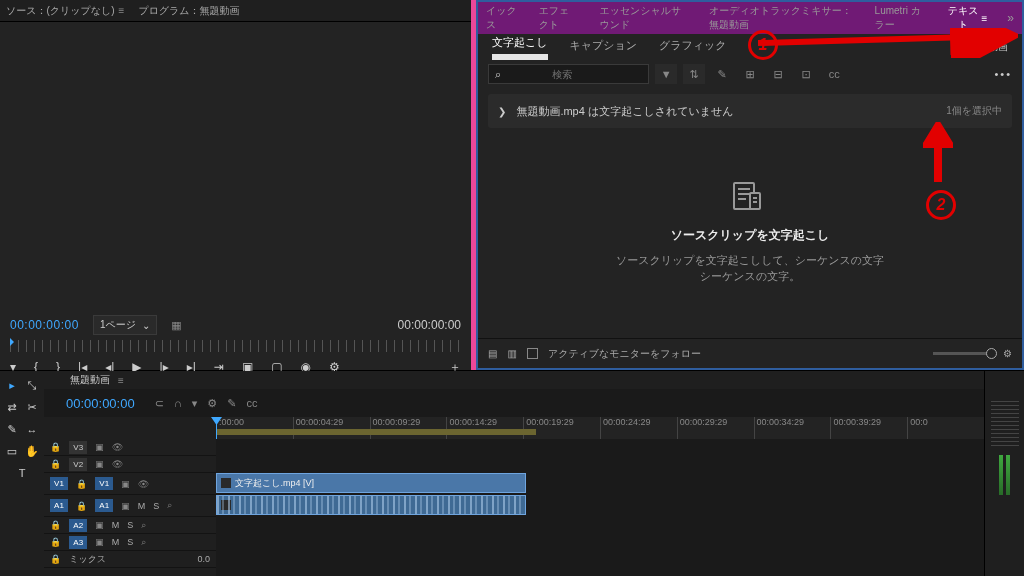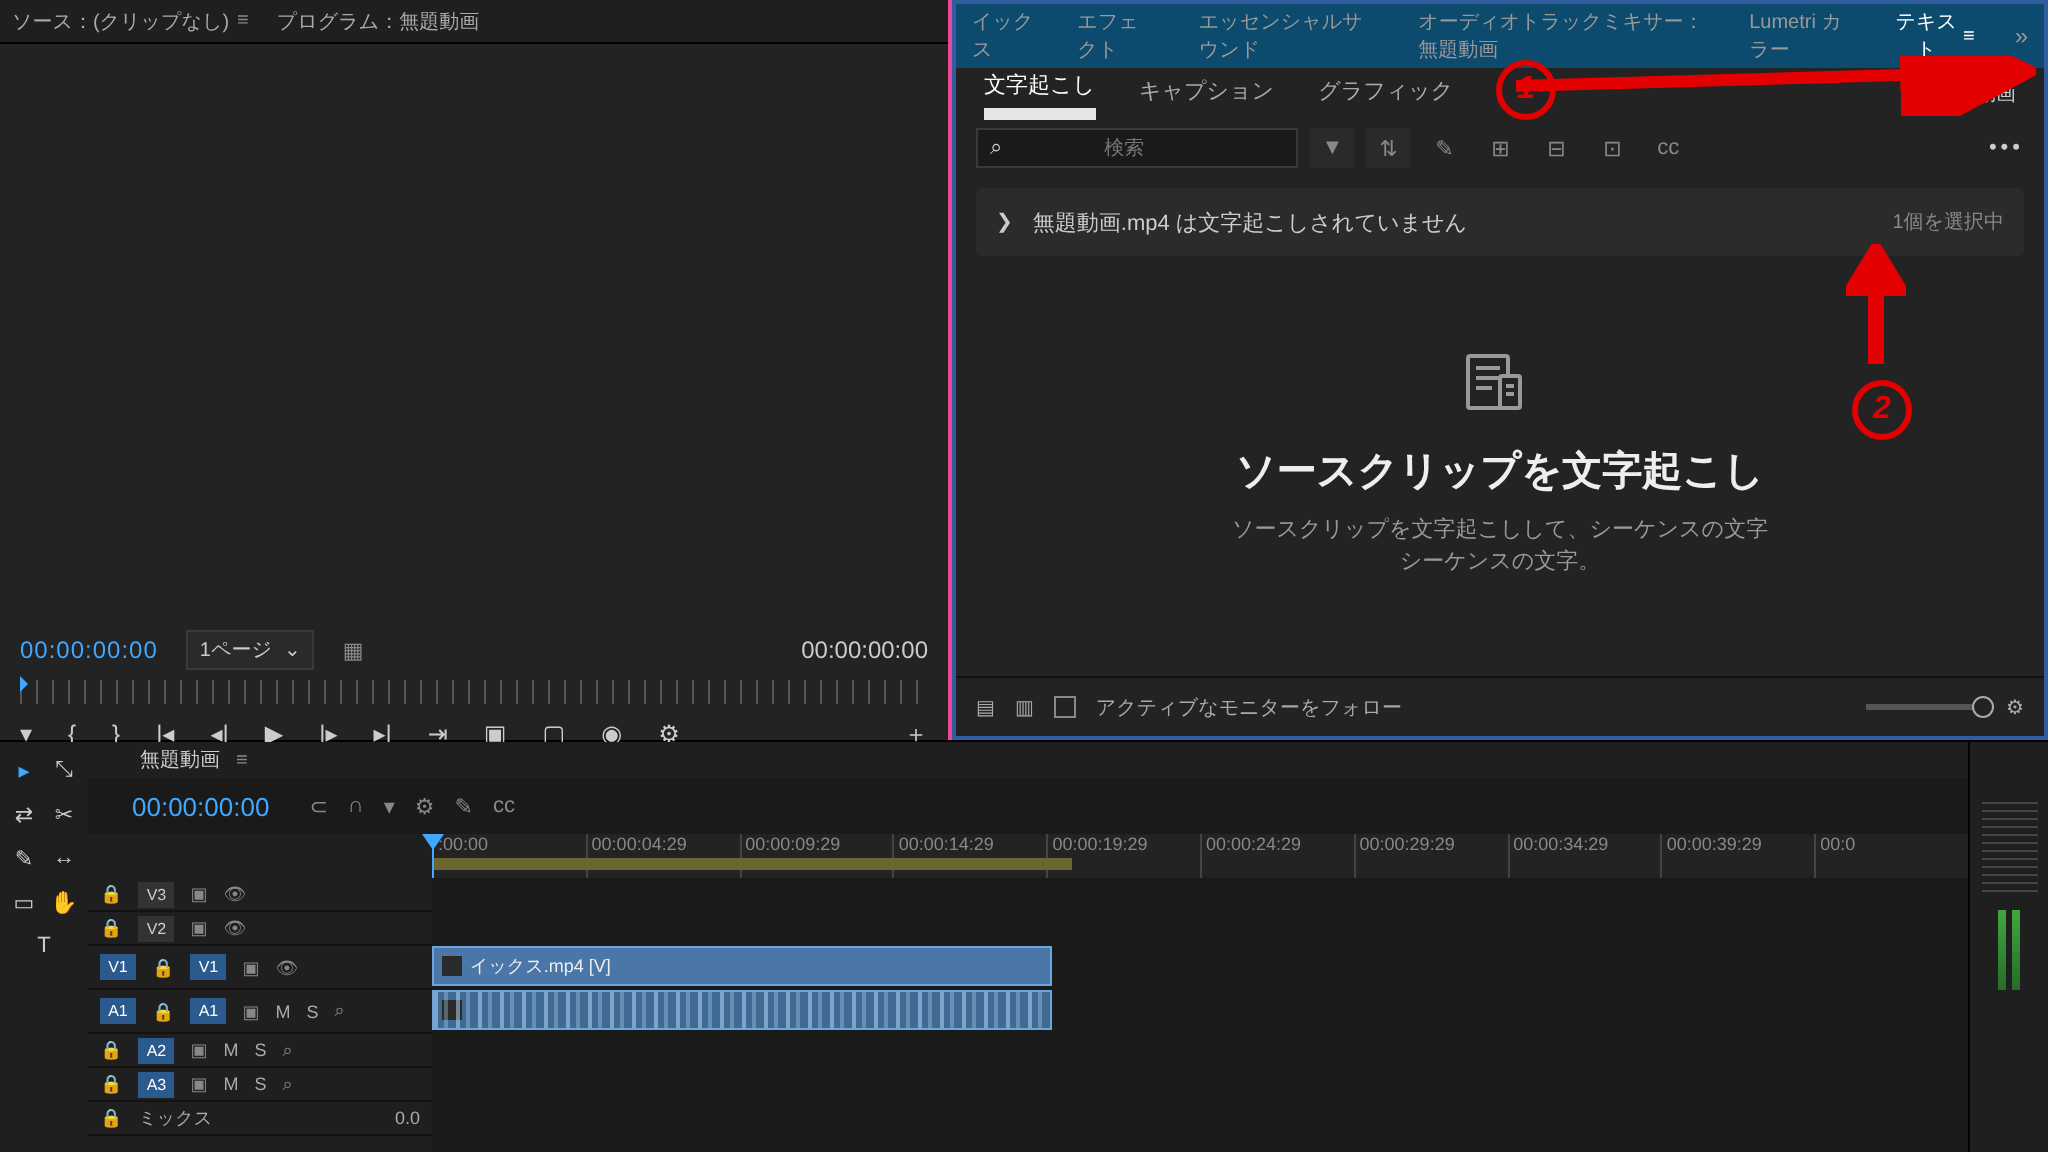--- a/index.html
+++ b/index.html
@@ -1,59 +1,59 @@
 <!DOCTYPE html>
 <html><head>
 <meta charset="utf-8">
 <style>
   * { margin: 0; padding: 0; box-sizing: border-box; font-family: "Hiragino Kaku Gothic ProN", "メイリオ", sans-serif; }
   body { background: #1a1a1a; color: #ccc; width: 1024px; height: 576px; overflow: hidden; font-size: 11px; }
 
   
   .top-row { display: flex; height: 370px; }
-  .source-panel { width: 476px; background: #232323; display: flex; flex-direction: column; border-right: 2px solid #ec4899; }
+  .source-panel { width: 476px; background: #232323; display: flex; flex-direction: column; border-right: 5px solid #ec4899; }
   .source-tabs { display: flex; align-items: center; height: 22px; padding: 0 6px; gap: 14px; background: #1f1f1f; border-bottom: 1px solid #000;}
   .src-tab { color: #aaa; font-size: 10px; display: flex; align-items: center; gap: 4px;}
   .src-tab .ham { font-size: 10px; color:#888;}
   .source-body { flex: 1; background: #232323; }
   .source-footer { height: 60px; background: #232323; padding: 4px 10px; }
   .src-time-row { display: flex; align-items: center; gap: 14px; height: 22px;}
   .tc-blue { color: #3fa8ff; font-size: 12px; letter-spacing: .5px;}
   .page-sel { background: #2a2a2a; color:#ccc; font-size:10px; padding:2px 6px; display:flex; align-items:center; gap:6px; border:1px solid #3a3a3a;}
   .tc-right { margin-left: auto; color:#ccc; font-size:12px;}
   .rule-row { height: 12px; background: repeating-linear-gradient(90deg,#555 0 1px,transparent 1px 8px); margin-top:4px; position:relative;}
   .rule-row::before{content:"";position:absolute;left:0;top:-2px;width:0;height:0;border-left:4px solid #3fa8ff;border-top:4px solid transparent;border-bottom:4px solid transparent;}
   .transport { display:flex; gap:18px; align-items:center; justify-content:center; height:22px; margin-top:4px; color:#ccc; font-size:12px;}
   .transport span{cursor:pointer;}
   .transport .plus{margin-left:auto;}
 
   
   .text-panel { flex:1; background:#232323; border:2px solid #2f5d9e; position:relative; display:flex; flex-direction:column;}
-  .tp-tabs { display:flex; align-items:center; height:22px; padding:16px 8px; gap:20px; background:#0c4a6e; font-size:10px; color:#999;}
+  .tp-tabs { display:flex; align-items:center; height:22px; padding:16px 8px; gap:20px; background:#701a75; font-size:10px; color:#999;}
   .tp-tabs .tab{cursor:pointer;}
   .tp-tabs .active{color:#fff;text-align:center;}
   .tp-tabs .menu{display:flex;align-items:center;gap:3px;}
   .tp-tabs .arrow{margin-left:auto;font-size:12px;}
   .tp-subtabs{display:flex;align-items:center;height:26px;padding:0 14px;gap:22px;font-size:11px;color:#aaa;}
   .tp-subtabs .st{cursor:pointer;padding-bottom:4px;}
   .tp-subtabs .st.active{color:#fff;border-bottom:6px solid #e5e5e5;}
   .tp-subtabs .proj{margin-left:auto;font-size:10px;color:#ccc;}
   .tp-toolbar{display:flex;align-items:center;height:28px;padding:0 10px;gap:6px;background:#232323;}
   .search{display:flex;align-items:center;background:#1a1a1a;border:1px solid #3a3a3a;height:20px;padding:0 6px;gap:6px;flex:0 0 130px;}
   .search input{background:transparent;border:none;outline:none;color:#ccc;font-size:10px;width:90px;margin-left:45px;}
   .tb-icon{width:22px;height:20px;display:flex;align-items:center;justify-content:center;color:#888;font-size:11px;cursor:pointer;background:#2a2a2a;}
   .tb-icon.plain{background:transparent;}
   .tp-toolbar .dots{margin-left:auto;color:#ccc;letter-spacing:2px;cursor:pointer;}
   .tp-clip-row{display:flex;align-items:center;height:34px;margin:6px 10px 0;padding:0 10px;background:#2b2b2b;border-radius:3px;gap:10px;font-size:11px;}
   .tp-clip-row .chev{color:#ccc;font-size:10px;}
   .tp-clip-row .sel{margin-left:auto;color:#888;font-size:10px;}
   .btn-start{background:#1477d1;color:#fff;border:none;border-radius:13px;padding:5px 12px;font-size:11px;font-weight:bold;cursor:pointer;}
   .tp-center{flex:1;display:flex;flex-direction:column;align-items:center;justify-content:center;gap:8px;color:#ccc;}
   .tp-center .big-icon{font-size:26px;color:#999;}
-  .tp-center h3{font-size:20px;font-weight:bold;color:#eee;}
+  .tp-center h3{font-size:12px;font-weight:bold;color:#eee;}
   .tp-center p{font-size:11px;color:#999;text-align:center;line-height:1.5;}
   .tp-bottom{display:flex;align-items:center;height:30px;padding:0 10px;gap:10px;border-top:1px solid #111;font-size:10px;color:#aaa;}
   .tp-bottom .cb{width:11px;height:11px;border:1px solid #888;}
   .tp-bottom .right-ctrls{margin-left:auto;display:flex;align-items:center;gap:10px;}
   .slider-track{width:60px;height:3px;background:#555;position:relative;}
   .slider-track::after{content:"";width:9px;height:9px;border:1px solid #aaa;border-radius:50%;background:#232323;position:absolute;right:-4px;top:-4px;}
 
   
   .anno{position:absolute;pointer-events:none;}
   .arrow-long{top:26px;left:280px;width:260px;height:30px;}
@@ -341,21 +341,21 @@
           </div>
         <div class="track-row">
             <span class="ic">🔒</span>
             <span>ミックス</span>
             <span style="margin-left:auto">0.0</span>
           </div>
       </div>
       <div class="track-content">
         <div class="clip" style="top:34px;left:0;width:310px;">
             <span class="fx"></span>
-            <span>イックス.mp4 [V]</span>
+            <span>文字起こし.mp4 [V]</span>
           </div>
         <div class="clip audio" style="top:56px;left:0;width:310px;">
             <span class="fx"></span>
           </div>
       </div>
     </div>
   </div>
 
   <div class="edge-panel">
     <div class="tick"></div>

